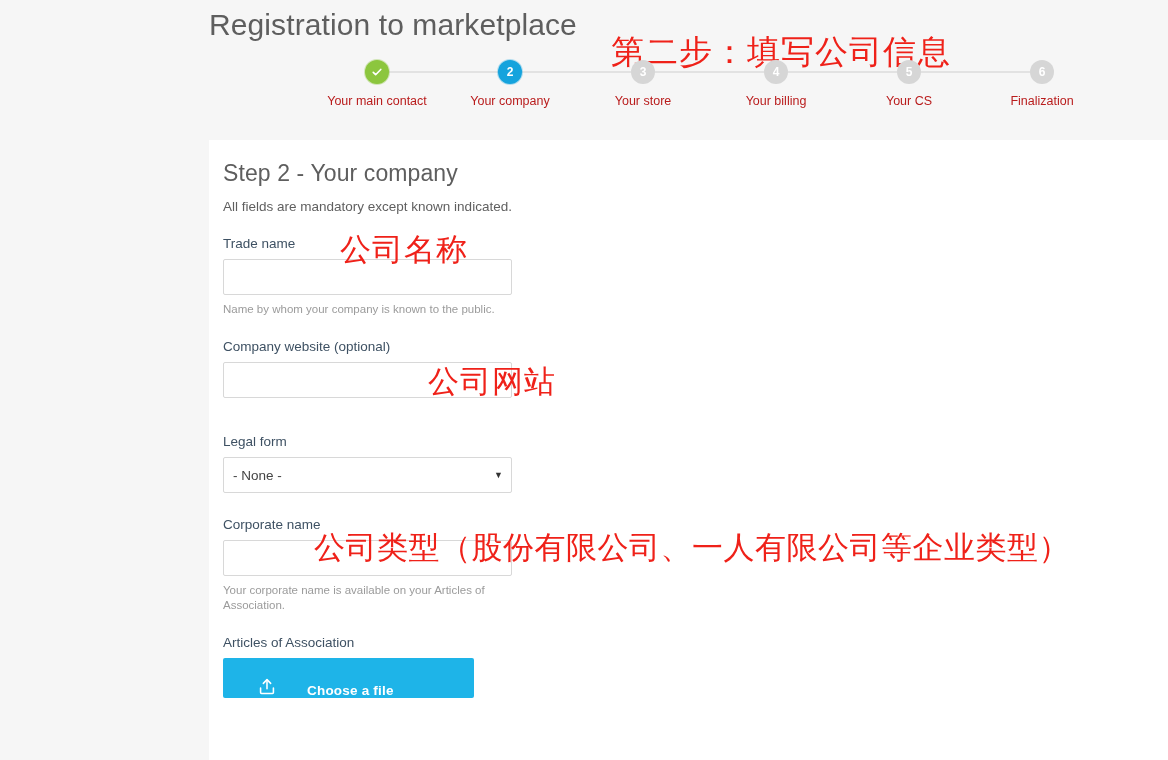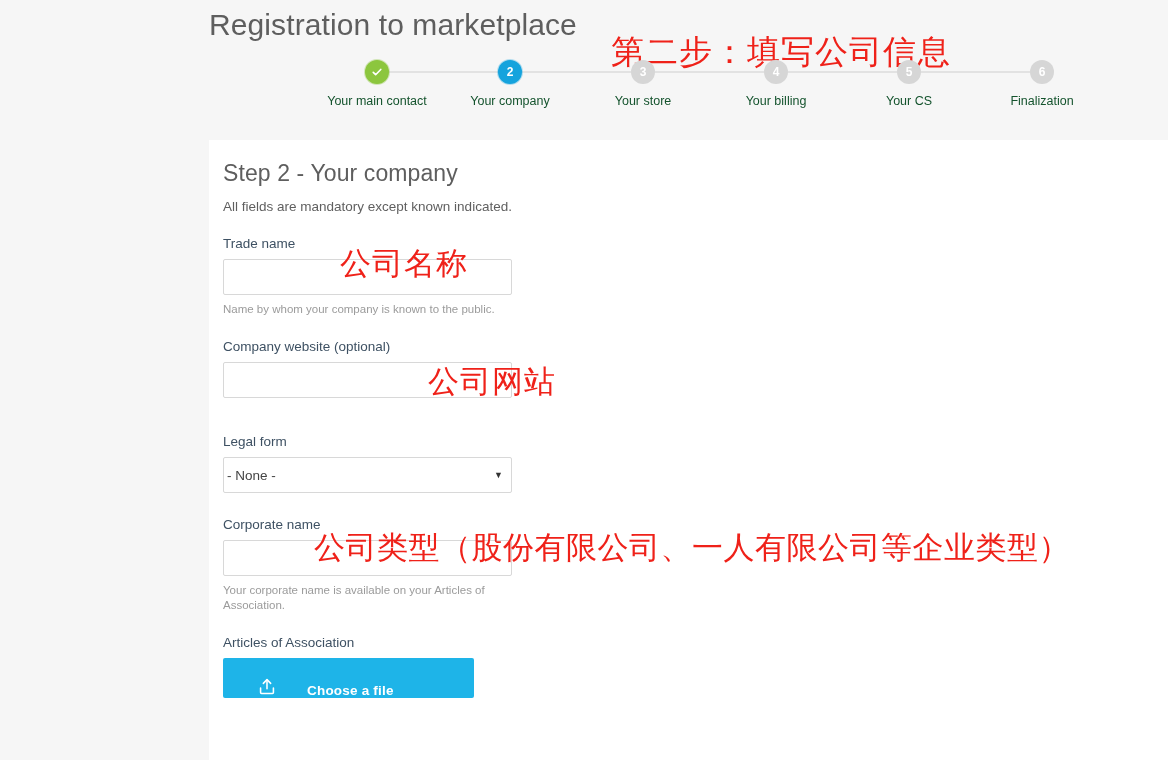--- a/index.html
+++ b/index.html
@@ -113,21 +113,21 @@
     background: #d6d6d6;
   }
   .step-circle .check {
     width: 12px;
     height: 12px;
     display: block;
   }
   .step-label {
     margin-top: 10px;
     font-size: 12.5px;
-    color: #14532d;
+    color: #b91c1c;
     white-space: nowrap;
   }
   .step-line {
     position: absolute;
     top: 11px;
     height: 2px;
     background: #e2e2e2;
     z-index: 1;
   }
 
@@ -194,21 +194,21 @@
 
   .select-wrap {
     position: relative;
     width: 289px;
     height: 36px;
   }
   .select-input {
     box-sizing: border-box;
     width: 289px;
     height: 36px;
-    padding: 6px 26px 6px 3px;
+    padding: 6px 26px 6px 9px;
     border: 1px solid #d8d8d8;
     border-radius: 2px;
     background: #ffffff;
     font-family: "Liberation Sans", "DejaVu Sans", sans-serif;
     font-size: 13.5px;
     color: #444444;
     appearance: none;
     -webkit-appearance: none;
     -moz-appearance: none;
     outline: none;
@@ -344,16 +344,16 @@
             <path d="M8 8 L12 4 L16 8" fill="none" stroke="#ffffff" stroke-width="1.7" stroke-linecap="round" stroke-linejoin="round"></path>
             <path d="M5 13 L5 18 Q5 19 6 19 L18 19 Q19 19 19 18 L19 13" fill="none" stroke="#ffffff" stroke-width="1.7" stroke-linecap="round" stroke-linejoin="round"></path>
           </svg>
         </span>
         <span class="upload-label">Choose a file</span>
       </button>
     </div>
 
   </div>
 
-  <div class="annotation annotation-trade" style="left:131px; top:103px;">公司名称</div>
+  <div class="annotation annotation-trade" style="left:131px; top:89px;">公司名称</div>
   <div class="annotation annotation-website" style="left:219px; top:221px;">公司网站</div>
   <div class="annotation annotation-legal" style="left:105px; top:387px;">公司类型（股份有限公司、一人有限公司等企业类型）</div>
 </div>
 
 </body></html>

